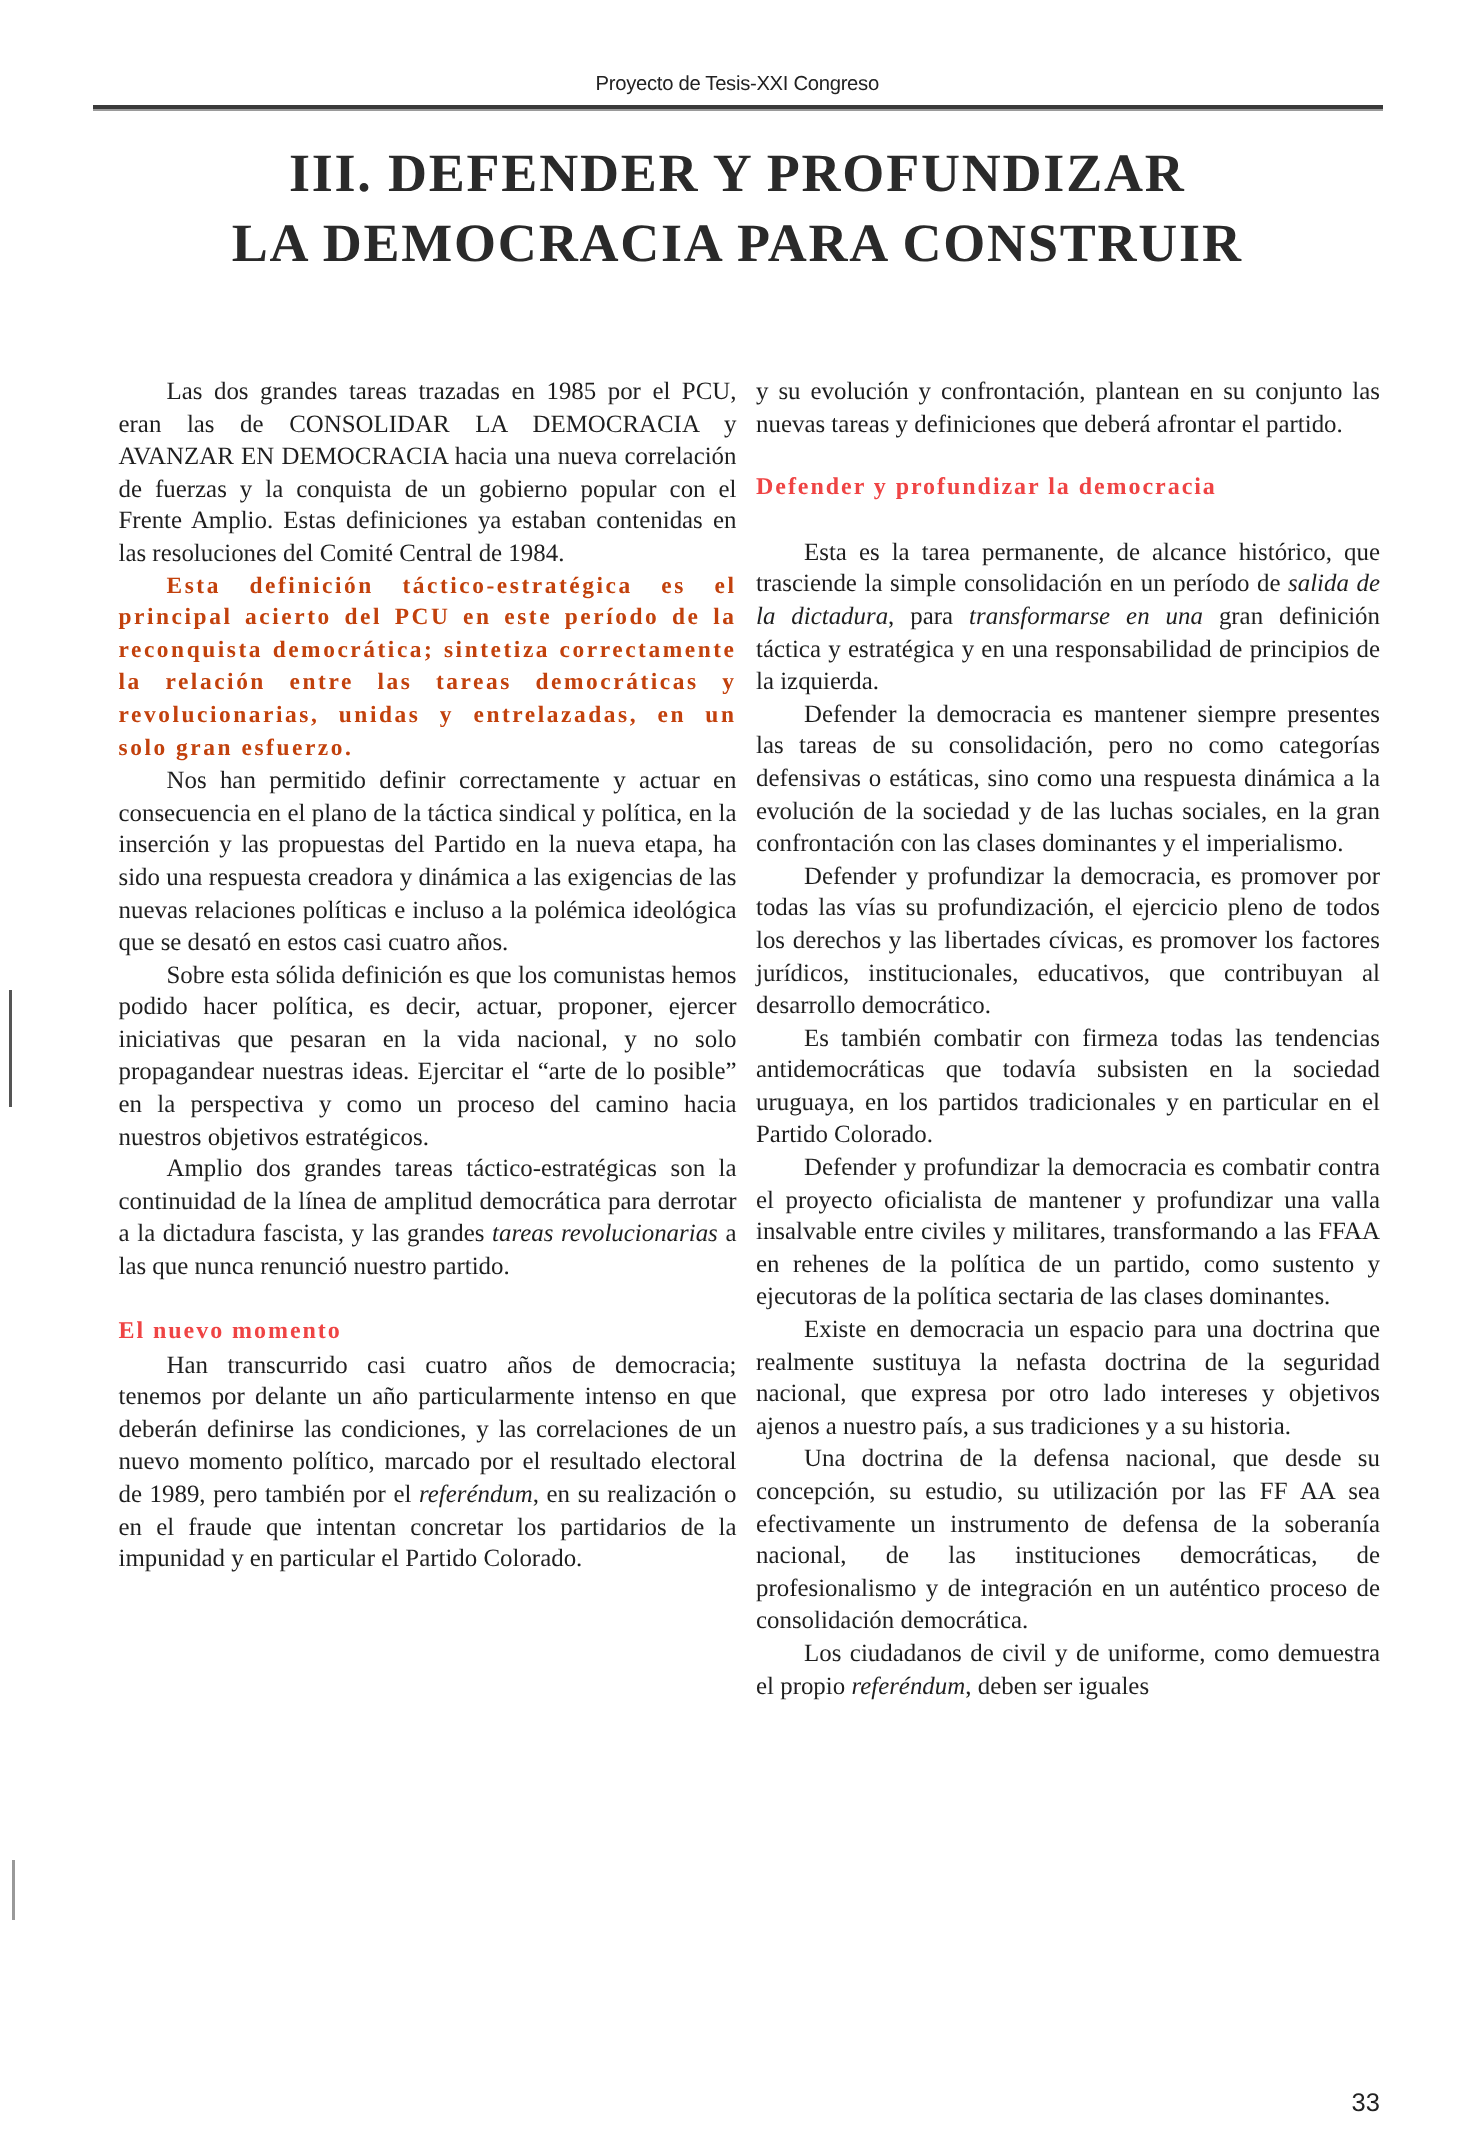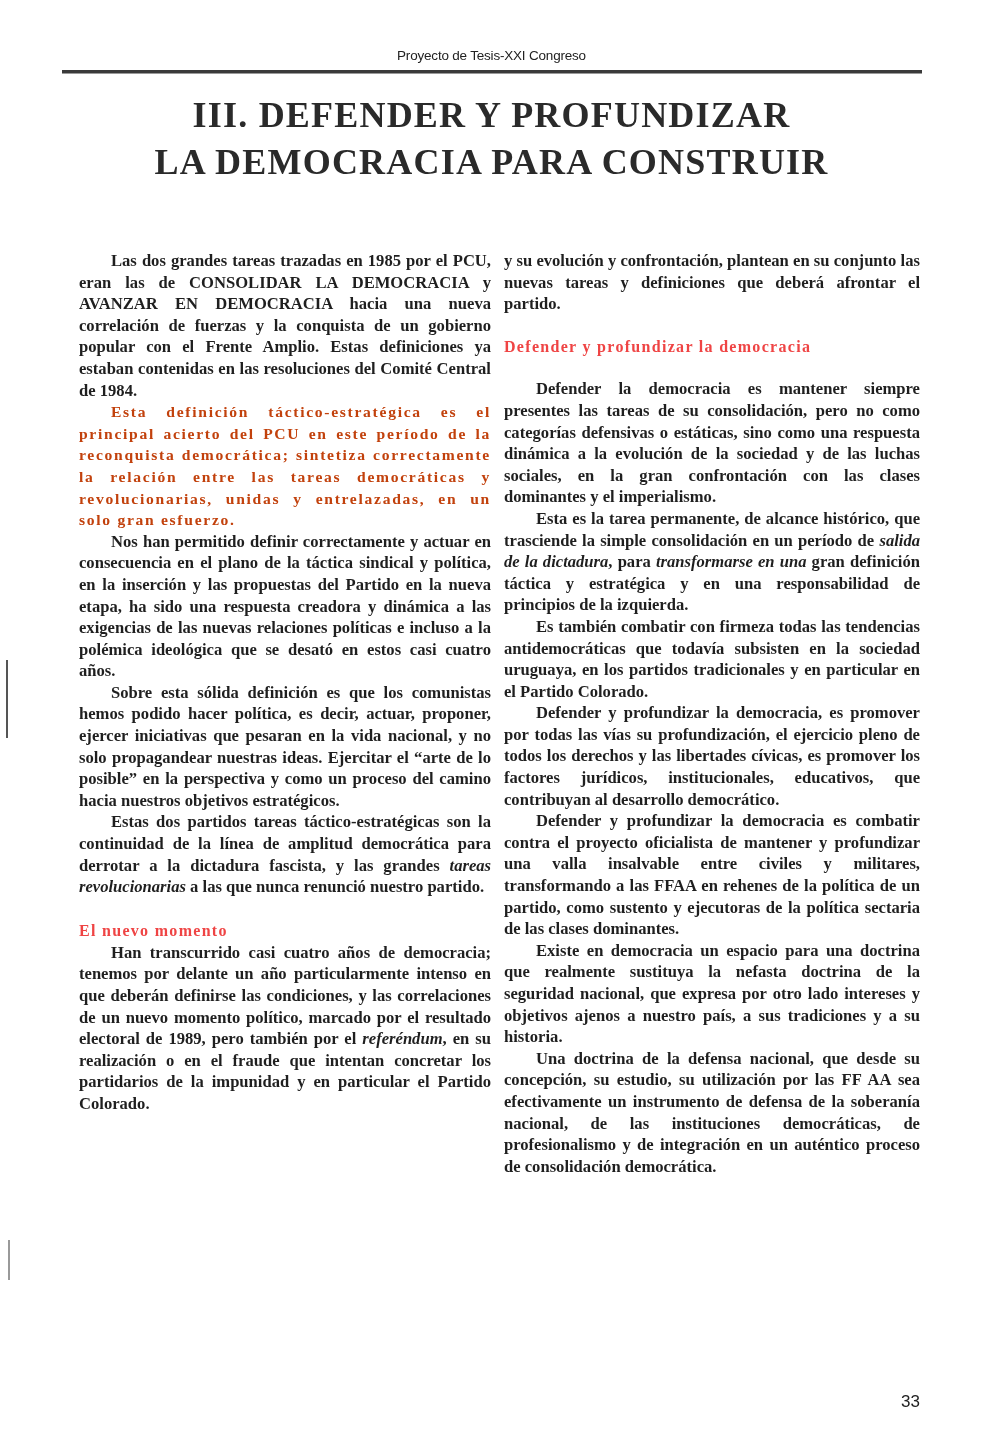--- a/index.html
+++ b/index.html
@@ -22,21 +22,21 @@
     font-family: "Liberation Serif", serif; font-weight: bold;
     font-size: 36px; line-height: 47px; letter-spacing: 1.2px; color: #2a2a2a;
   }
   .title div { white-space: nowrap; }
   .col {
     position: absolute; top: 250px; width: 412px;
     font-size: 16.6px; line-height: 21.6px; text-align: justify; color: #1f1f1f;
   }
   .col.left { left: 79px; }
   .col.right { left: 504px; width: 416px; }
-  .col p { margin: 0; text-indent: 32px; font-weight: bold; }
+  .col p { margin: 0; text-indent: 32px; }
   .col p.noindent { text-indent: 0; }
   .col p.bold-spaced {
     font-weight: bold; letter-spacing: 1.7px; font-size: 15.6px; color: #c2410c;
   }
   .col h2 {
     margin: 0; font-size: 16px; font-weight: bold; letter-spacing: 1.3px;
     color: #ef4444; text-indent: 0; text-align: left;
   }
   .left h2 { margin-top: 22px; line-height: 22px; }
   .right h2.sub1 { margin-top: 21px; margin-bottom: 21px; }
@@ -56,33 +56,34 @@
 <div class="title">
   <div>III. DEFENDER Y PROFUNDIZAR</div>
   <div>LA DEMOCRACIA PARA CONSTRUIR</div>
 </div>
 
 <div class="col left">
   <p>Las dos grandes tareas trazadas en 1985 por el PCU, eran las de CONSOLIDAR LA DEMOCRACIA y AVANZAR EN DEMOCRACIA hacia una nueva correlación de fuerzas y la conquista de un gobierno popular con el Frente Amplio. Estas definiciones ya estaban contenidas en las resoluciones del Comité Central de 1984.</p>
   <p class="bold-spaced">Esta definición táctico-estratégica es el principal acierto del PCU en este período de la reconquista democrática; sintetiza correctamente la relación entre las tareas democráticas y revolucionarias, unidas y entrelazadas, en un solo gran esfuerzo.</p>
   <p>Nos han permitido definir correctamente y actuar en consecuencia en el plano de la táctica sindical y política, en la inserción y las propuestas del Partido en la nueva etapa, ha sido una respuesta creadora y dinámica a las exigencias de las nuevas relaciones políticas e incluso a la polémica ideológica que se desató en estos casi cuatro años.</p>
   <p>Sobre esta sólida definición es que los comunistas hemos podido hacer política, es decir, actuar, proponer, ejercer iniciativas que pesaran en la vida nacional, y no solo propagandear nuestras ideas. Ejercitar el “arte de lo posible” en la perspectiva y como un proceso del camino hacia nuestros objetivos estratégicos.</p>
-  <p><span>Estas dos partidos tareas táctico-estratégicas son la continuidad de la línea de amplitud democrática para derrotar a la dictadura fascista, y las grandes </span><em>tareas revolucionarias</em><span> a las que nunca renunció nuestro partido.</span></p>
+  <p><span>Amplio dos grandes tareas táctico-estratégicas son la continuidad de la línea de amplitud democrática para derrotar a la dictadura fascista, y las grandes </span><em>tareas revolucionarias</em><span> a las que nunca renunció nuestro partido.</span></p>
   <h2>El nuevo momento</h2>
   <p><span>Han transcurrido casi cuatro años de democracia; tenemos por delante un año particularmente intenso en que deberán definirse las condiciones, y las correlaciones de un nuevo momento político, marcado por el resultado electoral de 1989, pero también por el </span><em>referéndum</em><span>, en su realización o en el fraude que intentan concretar los partidarios de la impunidad y en particular el Partido Colorado.</span></p>
 </div>
 
 <div class="col right">
   <p class="noindent">y su evolución y confrontación, plantean en su conjunto las nuevas tareas y definiciones que deberá afrontar el partido.</p>
   <h2 class="sub1">Defender y profundizar la democracia</h2>
+  <p><span>Esta es la tarea permanente, de alcance histórico, que trasciende la simple consolidación en un período de </span><em>salida de la dictadura</em><span>, para </span><em>transformarse en una</em><span> gran definición táctica y estratégica y en una responsabilidad de principios de la izquierda.</span></p>
   <p>Defender la democracia es mantener siempre presentes las tareas de su consolidación, pero no como categorías defensivas o estáticas, sino como una respuesta dinámica a la evolución de la sociedad y de las luchas sociales, en la gran confrontación con las clases dominantes y el imperialismo.</p>
-  <p><span>Esta es la tarea permanente, de alcance histórico, que trasciende la simple consolidación en un período de </span><em>salida de la dictadura</em><span>, para </span><em>transformarse en una</em><span> gran definición táctica y estratégica y en una responsabilidad de principios de la izquierda.</span></p>
+  <p>Defender y profundizar la democracia, es promover por todas las vías su profundización, el ejercicio pleno de todos los derechos y las libertades cívicas, es promover los factores jurídicos, institucionales, educativos, que contribuyan al desarrollo democrático.</p>
   <p>Es también combatir con firmeza todas las tendencias antidemocráticas que todavía subsisten en la sociedad uruguaya, en los partidos tradicionales y en particular en el Partido Colorado.</p>
-  <p>Defender y profundizar la democracia, es promover por todas las vías su profundización, el ejercicio pleno de todos los derechos y las libertades cívicas, es promover los factores jurídicos, institucionales, educativos, que contribuyan al desarrollo democrático.</p>
   <p>Defender y profundizar la democracia es combatir contra el proyecto oficialista de mantener y profundizar una valla insalvable entre civiles y militares, transformando a las FFAA en rehenes de la política de un partido, como sustento y ejecutoras de la política sectaria de las clases dominantes.</p>
   <p>Existe en democracia un espacio para una doctrina que realmente sustituya la nefasta doctrina de la seguridad nacional, que expresa por otro lado intereses y objetivos ajenos a nuestro país, a sus tradiciones y a su historia.</p>
   <p>Una doctrina de la defensa nacional, que desde su concepción, su estudio, su utilización por las FF AA sea efectivamente un instrumento de defensa de la soberanía nacional, de las instituciones democráticas, de profesionalismo y de integración en un auténtico proceso de consolidación democrática.</p>
+  <p><span>Los ciudadanos de civil y de uniforme, como demuestra el propio </span><em>referéndum</em><span>, deben ser iguales</span></p>
 </div>
 
 <div class="margin-mark" style="left:6px; top:660px; height:78px;"></div>
 <div class="margin-mark" style="left:8px; top:1240px; height:40px; background:#999;"></div>
 
 <div class="page-number">33</div>
 
 </body></html>

